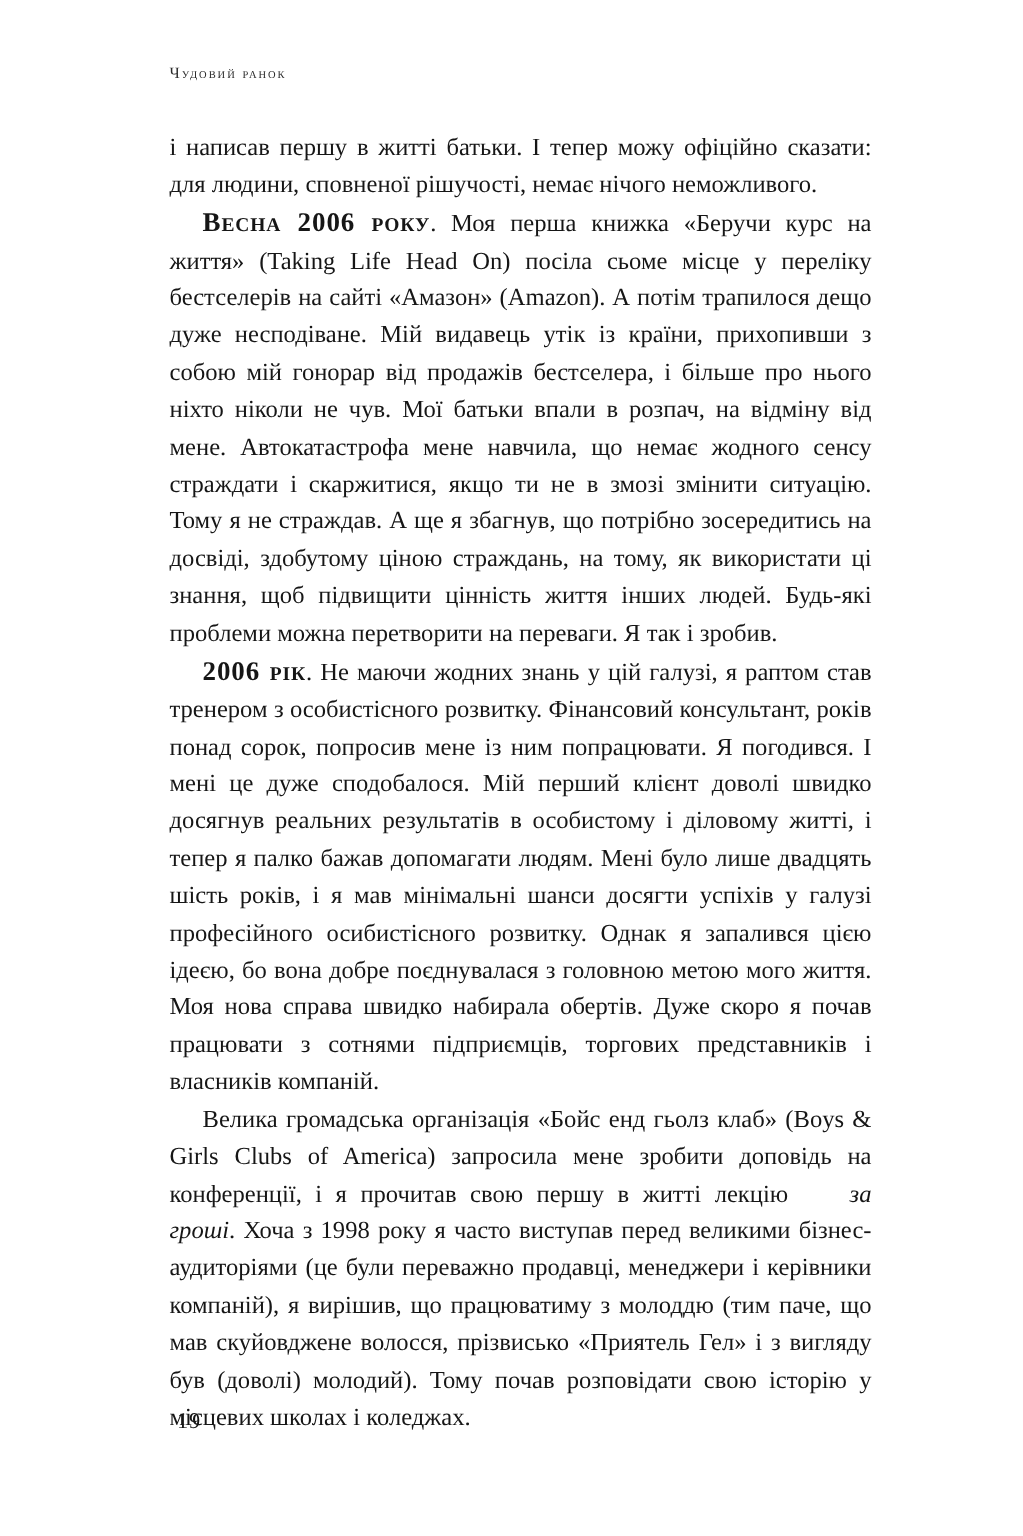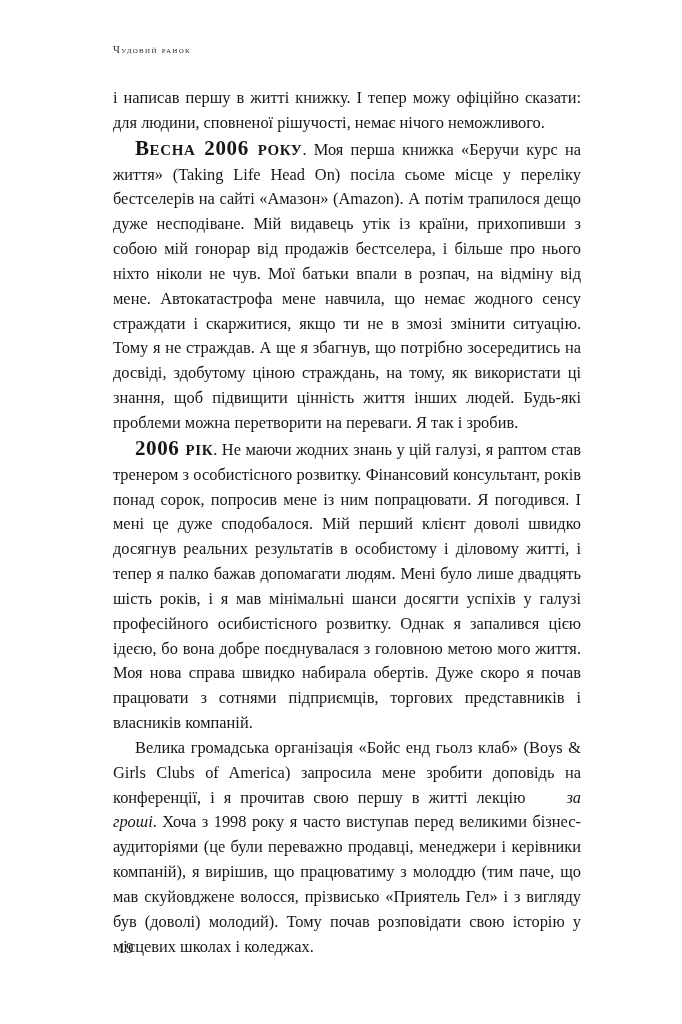--- a/index.html
+++ b/index.html
@@ -46,21 +46,21 @@
     hyphens: manual;
     -webkit-hyphens: manual;
   }
   p.para.indent {
     text-indent: 22px;
   }
   .lead {
     font-weight: bold;
     font-variant: small-caps;
     letter-spacing: 0.6px;
-    font-size: 21px;
+    font-size: 18px;
   }
   .ital {
     font-style: italic;
     margin-left: 32px;
   }
   .folio {
     position: absolute;
     left: 118px;
     top: 940px;
     font-size: 15px;
@@ -70,21 +70,21 @@
 </style>
 </head>
 <body>
 
 <div class="page">
 
   <div class="running-head">Чудовий ранок</div>
 
   <div class="textblock">
 
-    <p class="para"><span>і написав першу в житті книжку. І тепер можу офіційно сказати: для людини, сповненої рішучості, немає нічого неможливого.</span></p>
+    <p class="para"><span>і написав першу в житті батьки. І тепер можу офіційно сказати: для людини, сповненої рішучості, немає нічого неможливого.</span></p>
 
     <p class="para indent"><span class="lead">Весна 2006 року</span><span>. Моя перша книжка «Беручи курс на життя» (Taking Life Head On) посіла сьоме місце у переліку бестселерів на сайті «Амазон» (Amazon). А потім трапилося дещо дуже несподіване. Мій видавець утік із країни, прихопивши з собою мій гонорар від продажів бестселера, і більше про нього ніхто ніколи не чув. Мої батьки впали в розпач, на відміну від мене. Автокатастрофа мене навчила, що немає жодного сенсу страждати і скаржитися, якщо ти не в змозі змінити ситуацію. Тому я не страждав. А ще я збагнув, що потрібно зосередитись на досвіді, здобутому ціною страждань, на тому, як використати ці знання, щоб підвищити цінність життя інших людей. Будь-які проблеми можна перетворити на переваги. Я так і зробив.</span></p>
 
     <p class="para indent"><span class="lead">2006 рік</span><span>. Не маючи жодних знань у цій галузі, я раптом став тренером з особистісного розвитку. Фінансовий консультант, років понад сорок, попросив мене із ним попрацювати. Я погодився. І мені це дуже сподобалося. Мій перший клієнт доволі швидко досягнув реальних результатів в особистому і діловому житті, і тепер я палко бажав допомагати людям. Мені було лише двадцять шість років, і я мав мінімальні шанси досягти успіхів у галузі професійного осибистісного розвитку. Однак я запалився цією ідеєю, бо вона добре поєднувалася з головною метою мого життя. Моя нова справа швидко набирала обертів. Дуже скоро я почав працювати з сотнями підприємців, торгових представників і власників компаній.</span></p>
 
     <p class="para indent"><span>Велика громадська організація «Бойс енд гьолз клаб» (Boys &amp; Girls Clubs of America) запросила мене зробити доповідь на конференції, і я прочитав свою першу в житті лекцію </span><span class="ital">за гроші</span><span>. Хоча з 1998 року я часто виступав перед великими бізнес-аудиторіями (це були переважно продавці, менеджери і керівники компаній), я вирішив, що працюватиму з молоддю (тим паче, що мав скуйовджене волосся, прізвисько «Приятель Гел» і з вигляду був (доволі) молодий). Тому почав розповідати свою історію у місцевих школах і коледжах.</span></p>
 
   </div>
 
   <div class="folio">19</div>

